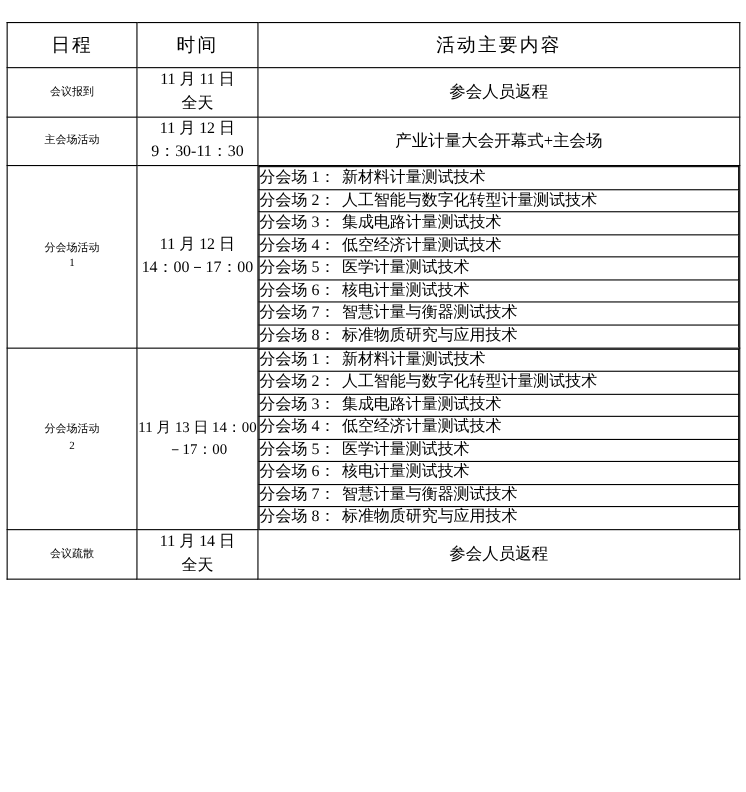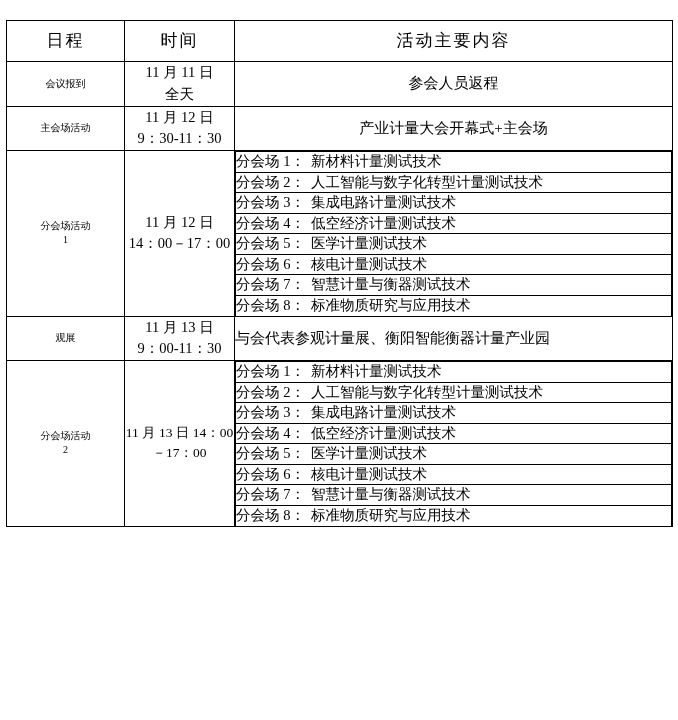--- a/index.html
+++ b/index.html
@@ -163,28 +163,20 @@
                 <td><span class="sess-no">分会场 7：</span><span class="sess-title">智慧计量与衡器测试技术</span></td>
               </tr>
               <tr>
                 <td><span class="sess-no">分会场 8：</span><span class="sess-title">标准物质研究与应用技术</span></td>
               </tr>
             </tbody>
           </table>
         </td>
       </tr>
 
-      <tr>
-        <td class="cat">观展</td>
-        <td class="time">
-          <span class="t1">11 月 13 日</span>
-          <span class="t2">9：00-11：30</span>
-        </td>
-        <td class="content-left">与会代表参观计量展、衡阳智能衡器计量产业园</td>
-      </tr>
 
       <tr>
         <td class="cat">
           <span>分会场活动</span><br>
           <span>2</span>
         </td>
         <td class="time nowrap-small">
           <span class="t1">11 月 13 日  14：00</span>
           <span class="t2">－17：00</span>
         </td>
@@ -213,15 +205,23 @@
                 <td><span class="sess-no">分会场 7：</span><span class="sess-title">智慧计量与衡器测试技术</span></td>
               </tr>
               <tr>
                 <td><span class="sess-no">分会场 8：</span><span class="sess-title">标准物质研究与应用技术</span></td>
               </tr>
             </tbody>
           </table>
         </td>
       </tr>
 
+      <tr>
+        <td class="cat">会议疏散</td>
+        <td class="time">
+          <span class="t1">11 月 14 日</span>
+          <span class="t2">全天</span>
+        </td>
+        <td class="content-center">参会人员返程</td>
+      </tr>
     </tbody>
   </table>
 </div>
 
 </body></html>

